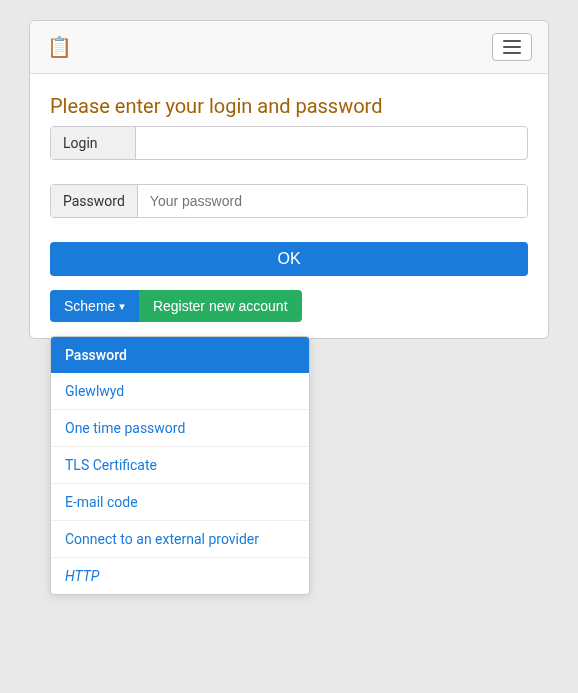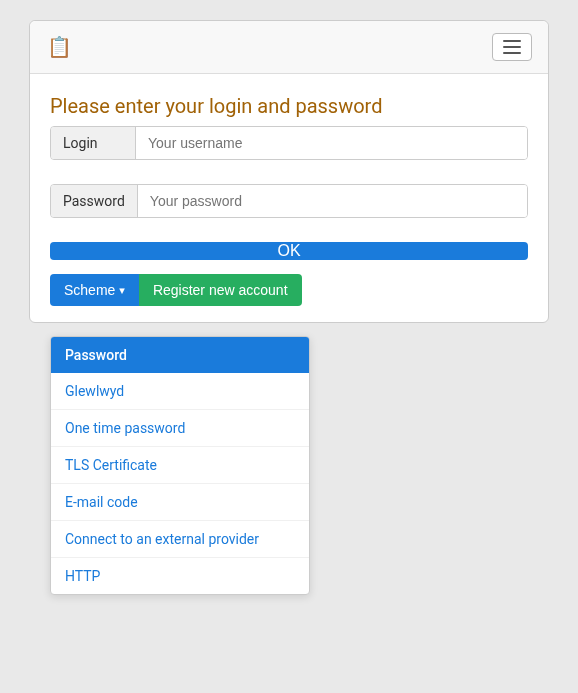--- a/index.html
+++ b/index.html
@@ -121,21 +121,21 @@
       font-size: 14px;
       border: none;
       outline: none;
       color: #999;
       background: #fff;
     }
 
     .btn-ok {
       display: block;
       width: 100%;
-      padding: 0;
+      padding: 8px;
       background: #1a7bdb;
       color: #fff;
       font-size: 16px;
       font-weight: 500;
       border: none;
       border-radius: 4px;
       cursor: pointer;
       margin-bottom: 14px;
     }
 
@@ -208,20 +208,21 @@
     .dropdown-item {
       padding: 10px 14px;
       font-size: 14px;
       color: #1a7bdb;
       cursor: pointer;
       border-bottom: 1px solid #f0f0f0;
     }
 
     .dropdown-item:last-child {
       border-bottom: none;
+      font-style: italic;
     }
   </style>
 </head>
 <body>
 
 <div class="card">
 
   <div class="card-header">
     <div class="brand">
       <div class="brand-icon">📋</div>
@@ -231,21 +232,20 @@
       <span></span>
       <span></span>
     </button>
   </div>
 
   <div class="card-body">
     <h2 class="card-title">Please enter your login and password</h2>
 
     <div class="input-group">
       <span class="input-label">Login</span>
-      <input class="input-field" type="text" placeholder="Your username" style="">
     </div>
 
     <div class="input-group">
       <span class="input-label">Password</span>
       <input class="input-field" type="password" placeholder="Your password" style="">
     </div>
 
     <button class="btn-ok">OK</button>
 
     <div class="action-row">

